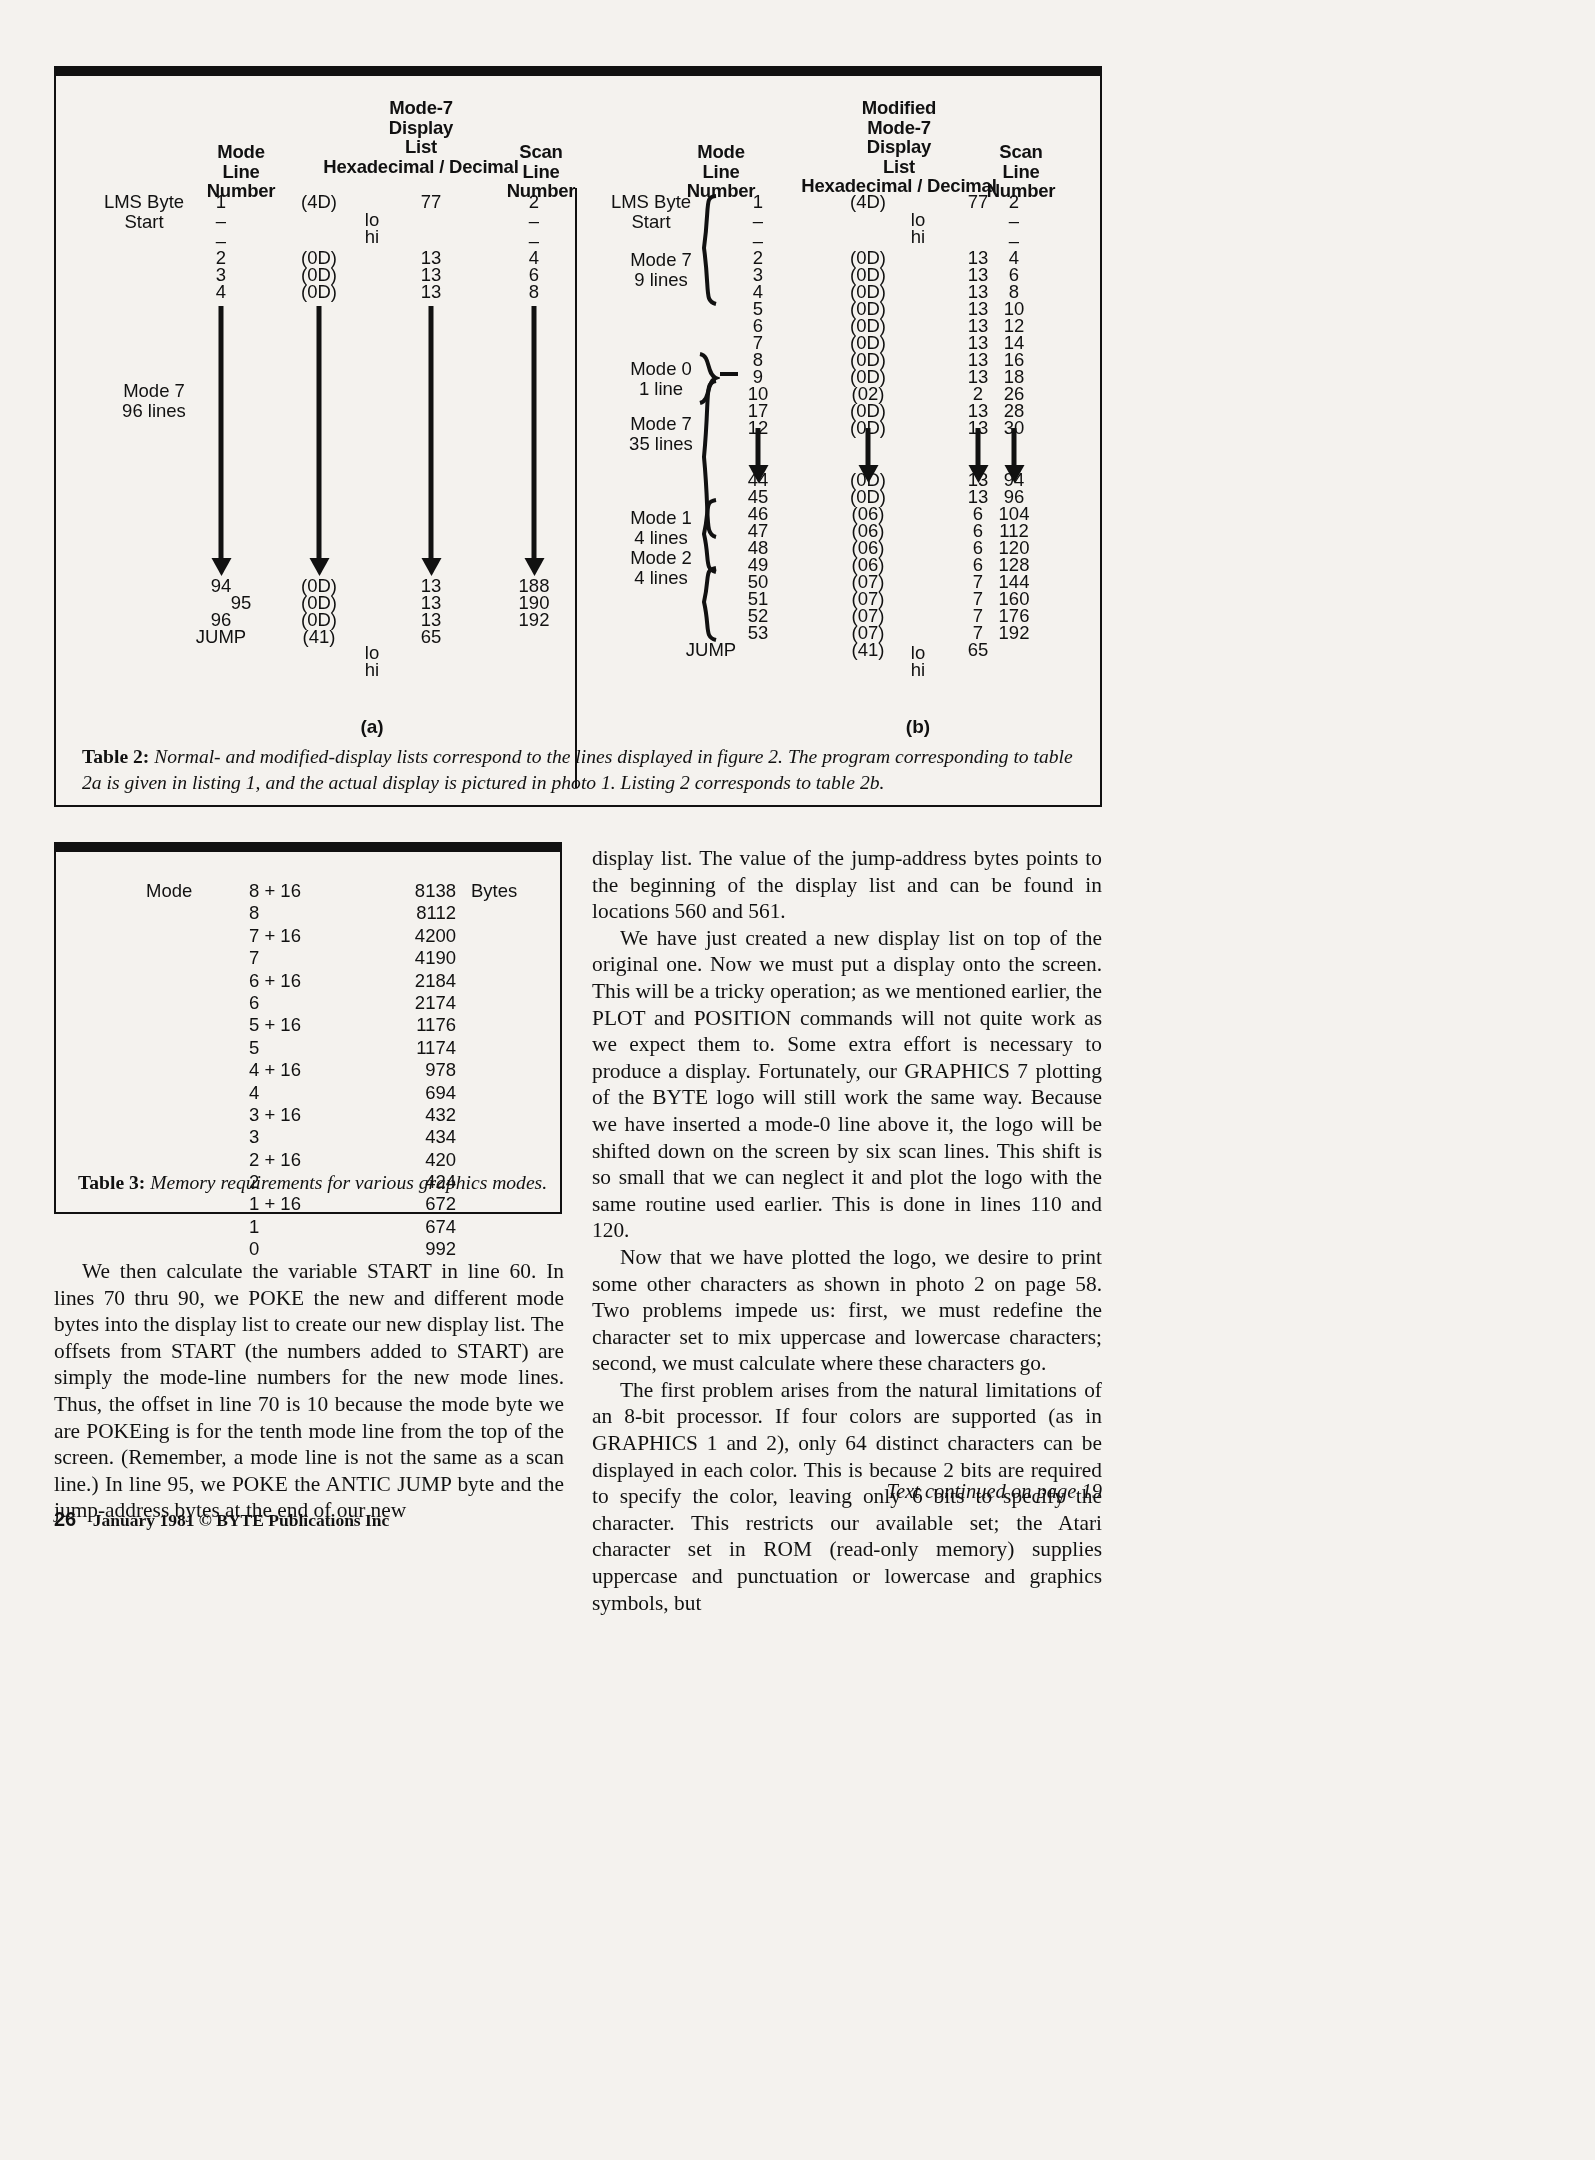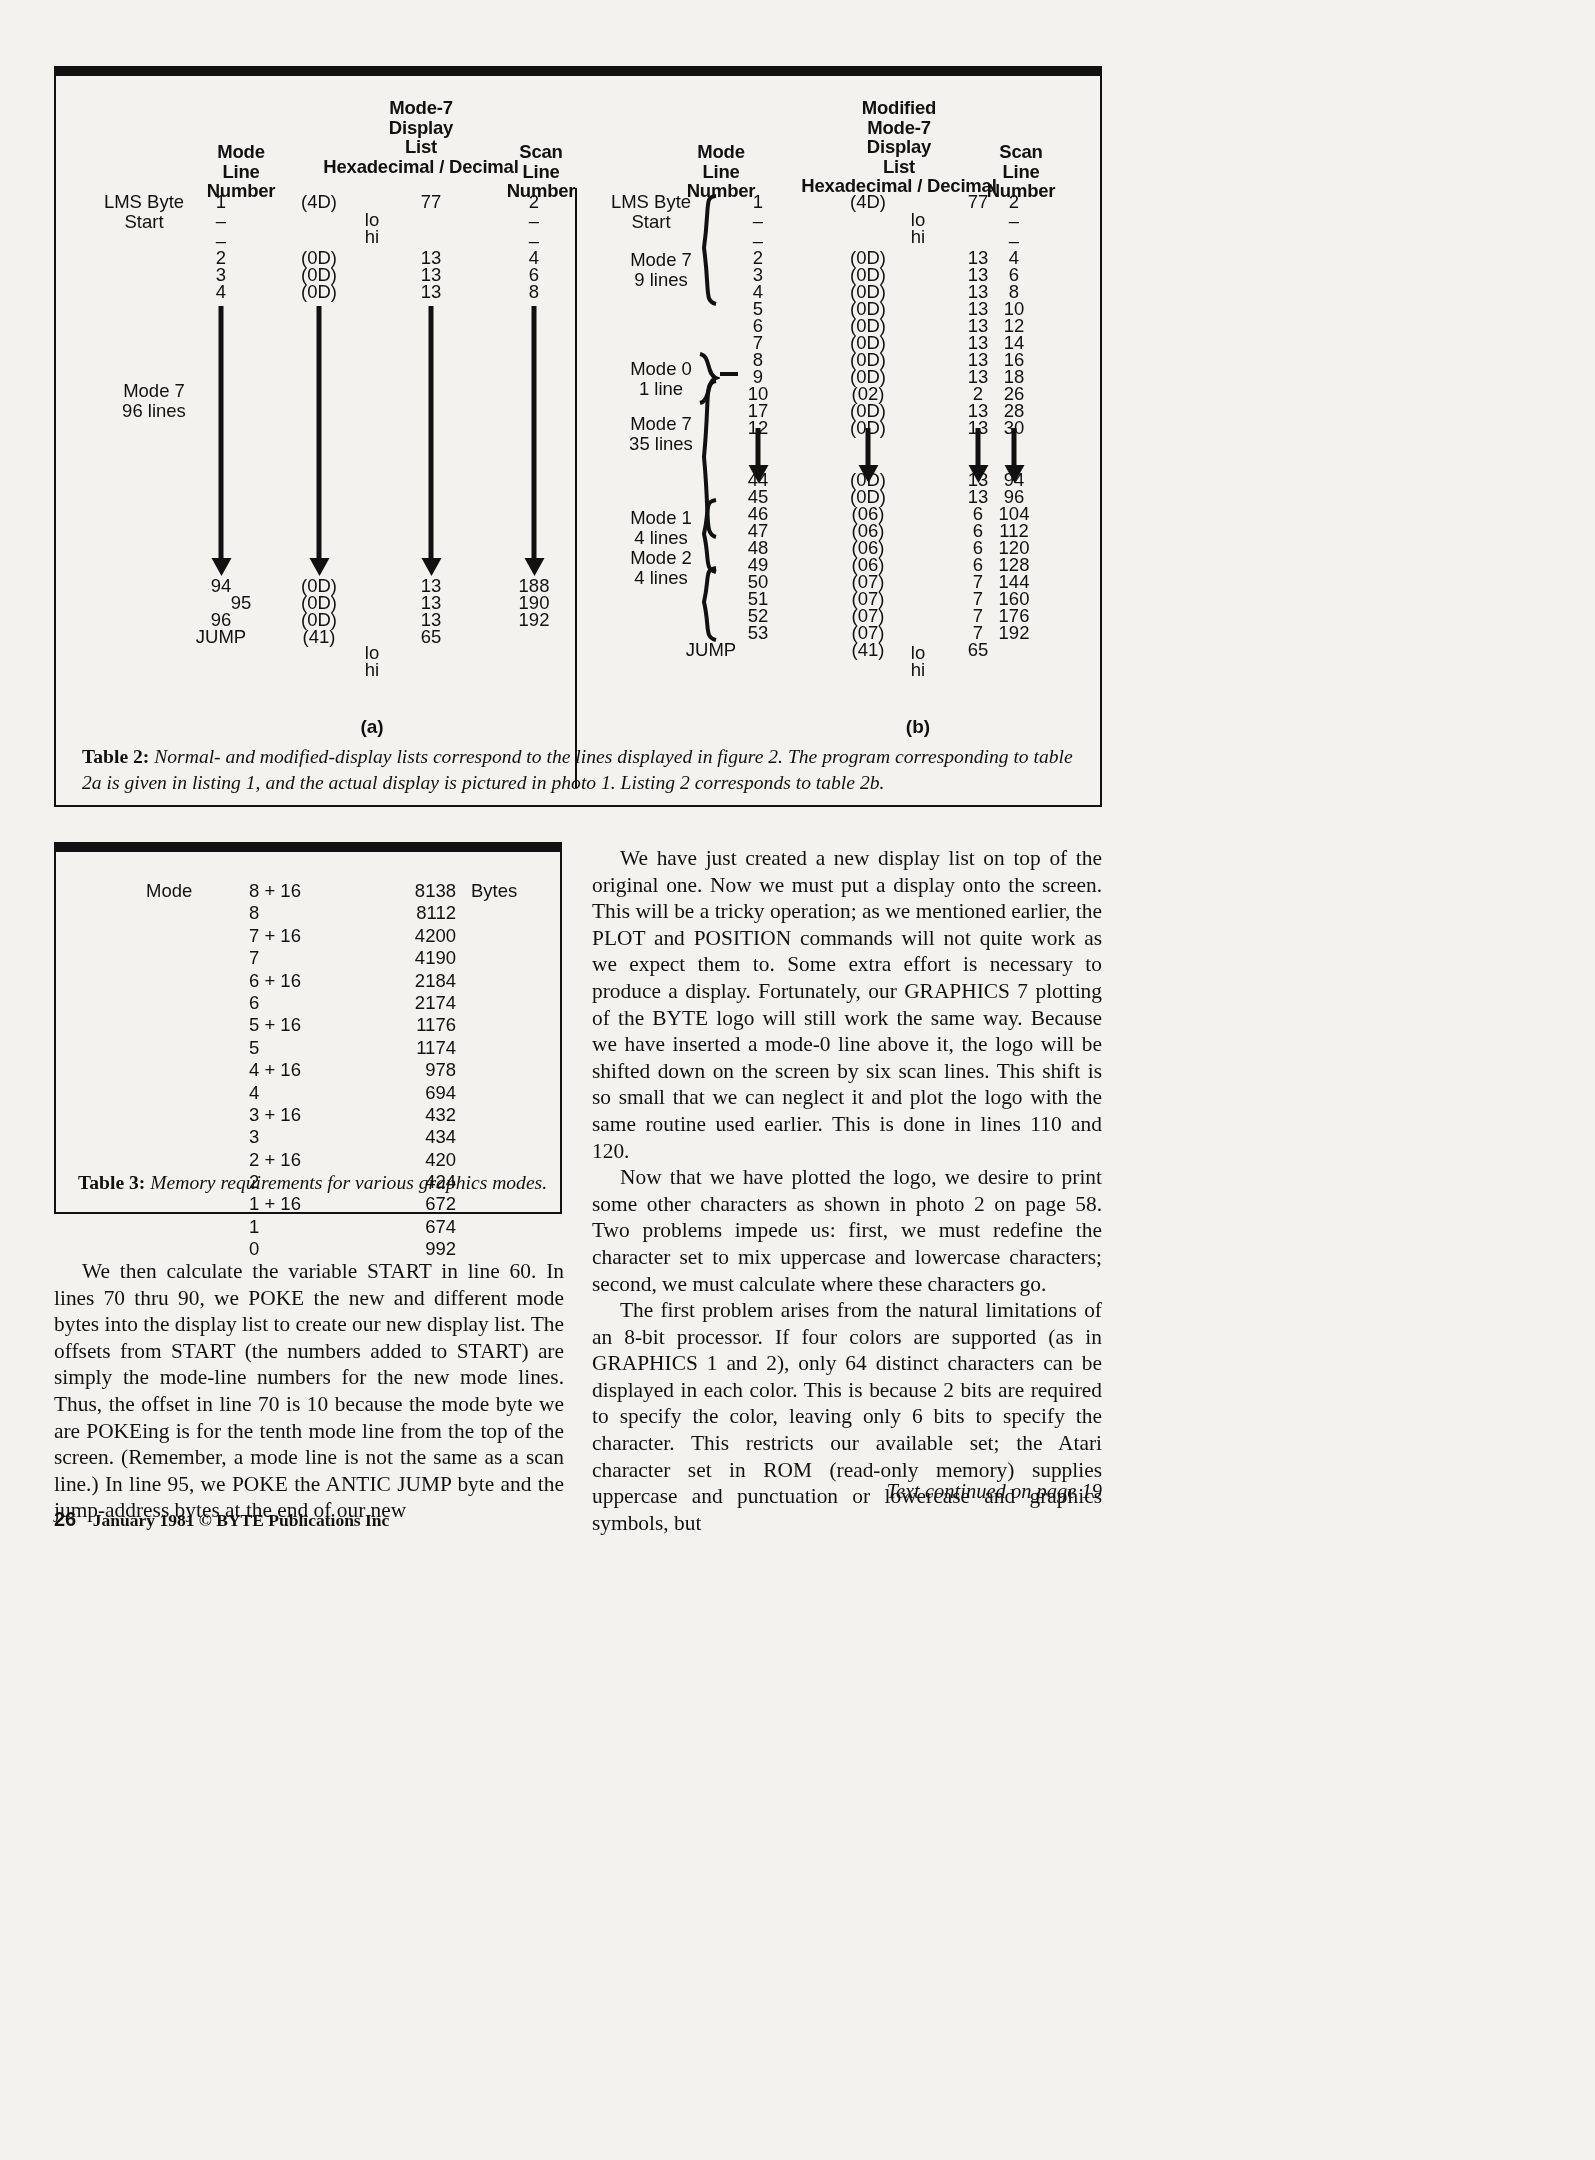--- a/index.html
+++ b/index.html
@@ -499,20 +499,21 @@
 
     </div>
 
     <div class="caption" style="left:22px; top:318px; width:480px;">
       <b>Table 3:</b>
       <span>Memory requirements for various graphics modes.</span>
     </div>
   </div>
 
   <div class="bodycol" id="col-right">
+    <p class="noind">display list. The value of the jump-address bytes points to the beginning of the display list and can be found in locations 560 and 561.</p>
     <p>We have just created a new display list on top of the original one. Now we must put a display onto the screen. This will be a tricky operation; as we mentioned earlier, the PLOT and POSITION commands will not quite work as we expect them to. Some extra effort is necessary to produce a display. Fortunately, our GRAPHICS 7 plotting of the BYTE logo will still work the same way. Because we have inserted a mode-0 line above it, the logo will be shifted down on the screen by six scan lines. This shift is so small that we can neglect it and plot the logo with the same routine used earlier. This is done in lines 110 and 120.</p>
     <p>Now that we have plotted the logo, we desire to print some other characters as shown in photo 2 on page 58. Two problems impede us: first, we must redefine the character set to mix uppercase and lowercase characters; second, we must calculate where these characters go.</p>
     <p>The first problem arises from the natural limitations of an 8-bit processor. If four colors are supported (as in GRAPHICS 1 and 2), only 64 distinct characters can be displayed in each color. This is because 2 bits are required to specify the color, leaving only 6 bits to specify the character. This restricts our available set; the Atari character set in ROM (read-only memory) supplies uppercase and punctuation or lowercase and graphics symbols, but</p>
   </div>
 
   <div class="contnote">Text continued on page 19</div>
 
   <div class="bodycol" id="col-left-bottom">
     <p>We then calculate the variable START in line 60. In lines 70 thru 90, we POKE the new and different mode bytes into the display list to create our new display list. The offsets from START (the numbers added to START) are simply the mode-line numbers for the new mode lines. Thus, the offset in line 70 is 10 because the mode byte we are POKEing is for the tenth mode line from the top of the screen. (Remember, a mode line is not the same as a scan line.) In line 95, we POKE the ANTIC JUMP byte and the jump-address bytes at the end of our new</p>
   </div>

